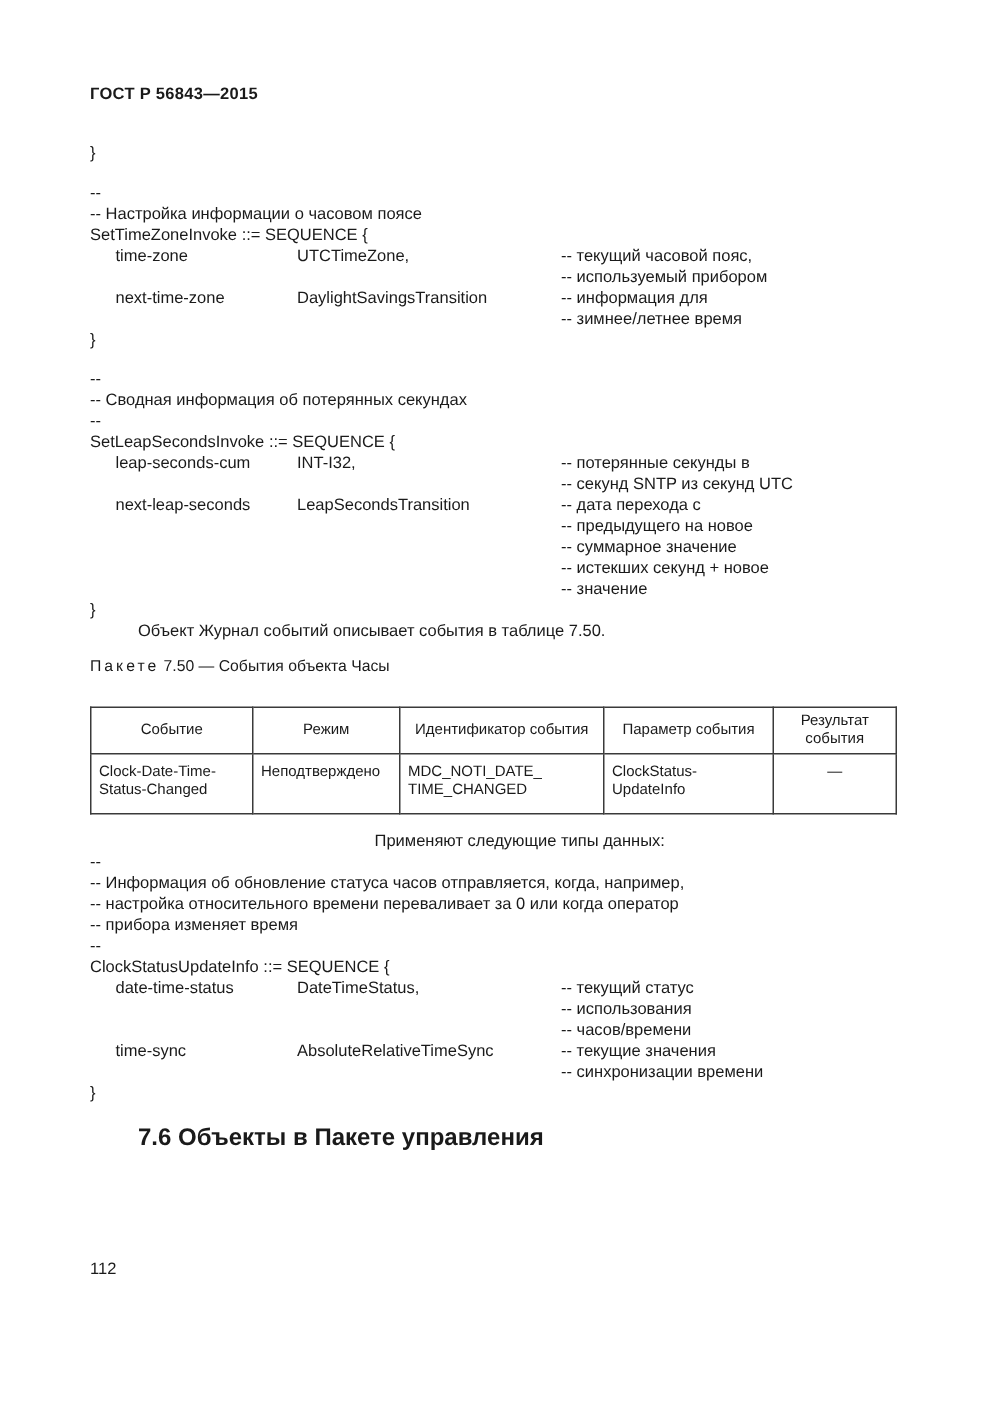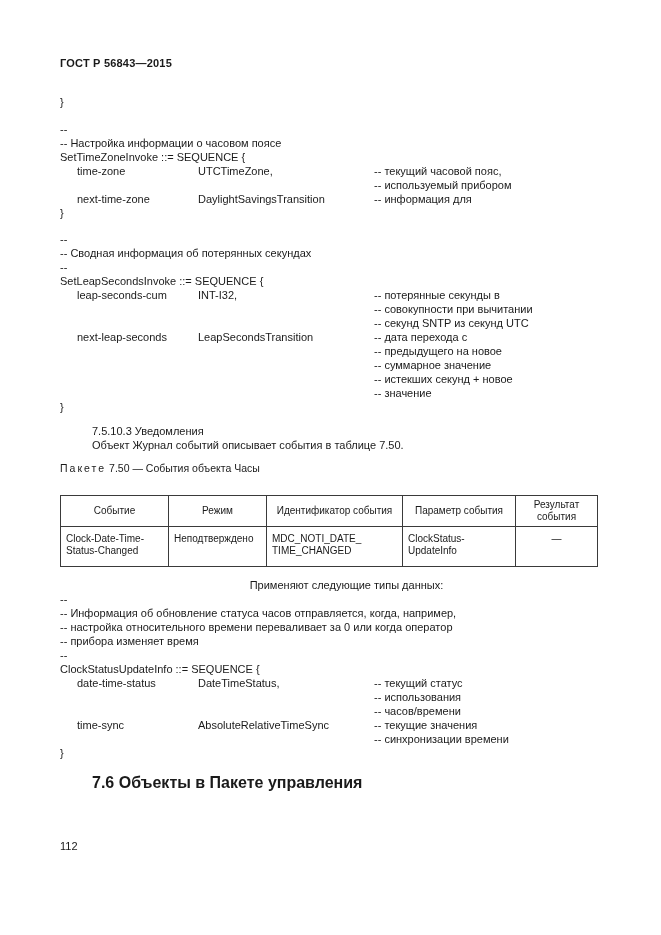--- a/index.html
+++ b/index.html
@@ -90,52 +90,51 @@
 
     <div class="code-block mt-block1">
         <div class="code-line"><span class="col-c1">--</span></div>
         <div class="code-line"><span class="col-c1">-- Настройка информации о часовом поясе</span></div>
         <div class="code-line"><span class="col-c1">SetTimeZoneInvoke ::= SEQUENCE {</span></div>
         <div class="code-line"><span class="col-c1 ind">time-zone</span><span class="col-c2">UTCTimeZone,</span><span class="col-c3">-- текущий часовой пояс,</span></div>
         <div class="code-line">
           <span class="col-c3">-- используемый прибором</span>
         </div>
         <div class="code-line"><span class="col-c1 ind">next-time-zone</span><span class="col-c2">DaylightSavingsTransition</span><span class="col-c3">-- информация для</span></div>
+        <div class="code-line">
+          <span class="col-c3">-- зимнее/летнее время</span>
+        </div>
         <div class="code-line"><span class="col-c1">}</span></div>
       </div>
 
     <div class="code-block mt-block2">
         <div class="code-line"><span class="col-c1">--</span></div>
         <div class="code-line"><span class="col-c1">-- Сводная информация об потерянных секундах</span></div>
         <div class="code-line"><span class="col-c1">--</span></div>
         <div class="code-line"><span class="col-c1">SetLeapSecondsInvoke ::= SEQUENCE {</span></div>
         <div class="code-line"><span class="col-c1 ind">leap-seconds-cum</span><span class="col-c2">INT-I32,</span><span class="col-c3">-- потерянные секунды в</span></div>
-        <div class="code-line">
-          <span class="col-c3">-- совокупности при вычитании</span>
-        </div>
         <div class="code-line">
           <span class="col-c3">-- секунд SNTP из секунд UTC</span>
         </div>
         <div class="code-line"><span class="col-c1 ind">next-leap-seconds</span><span class="col-c2">LeapSecondsTransition</span><span class="col-c3">-- дата перехода с</span></div>
         <div class="code-line">
           <span class="col-c3">-- предыдущего на новое</span>
         </div>
         <div class="code-line">
           <span class="col-c3">-- суммарное значение</span>
         </div>
         <div class="code-line">
           <span class="col-c3">-- истекших секунд + новое</span>
         </div>
         <div class="code-line">
           <span class="col-c3">-- значение</span>
         </div>
         <div class="code-line"><span class="col-c1">}</span></div>
       </div>
 
-    <div class="mt-sec indent">7.5.10.3 Уведомления</div>
     <div class="indent">Объект Журнал событий описывает события в таблице 7.50.</div>
 
     <div class="table-caption">
       <span class="cap-word">Пакете</span> <span>7.50</span> <span>— События объекта Часы</span>
     </div>
 
     <table class="gost-table">
       <colgroup>
         <col style="width:108px">
         <col style="width:98px">

